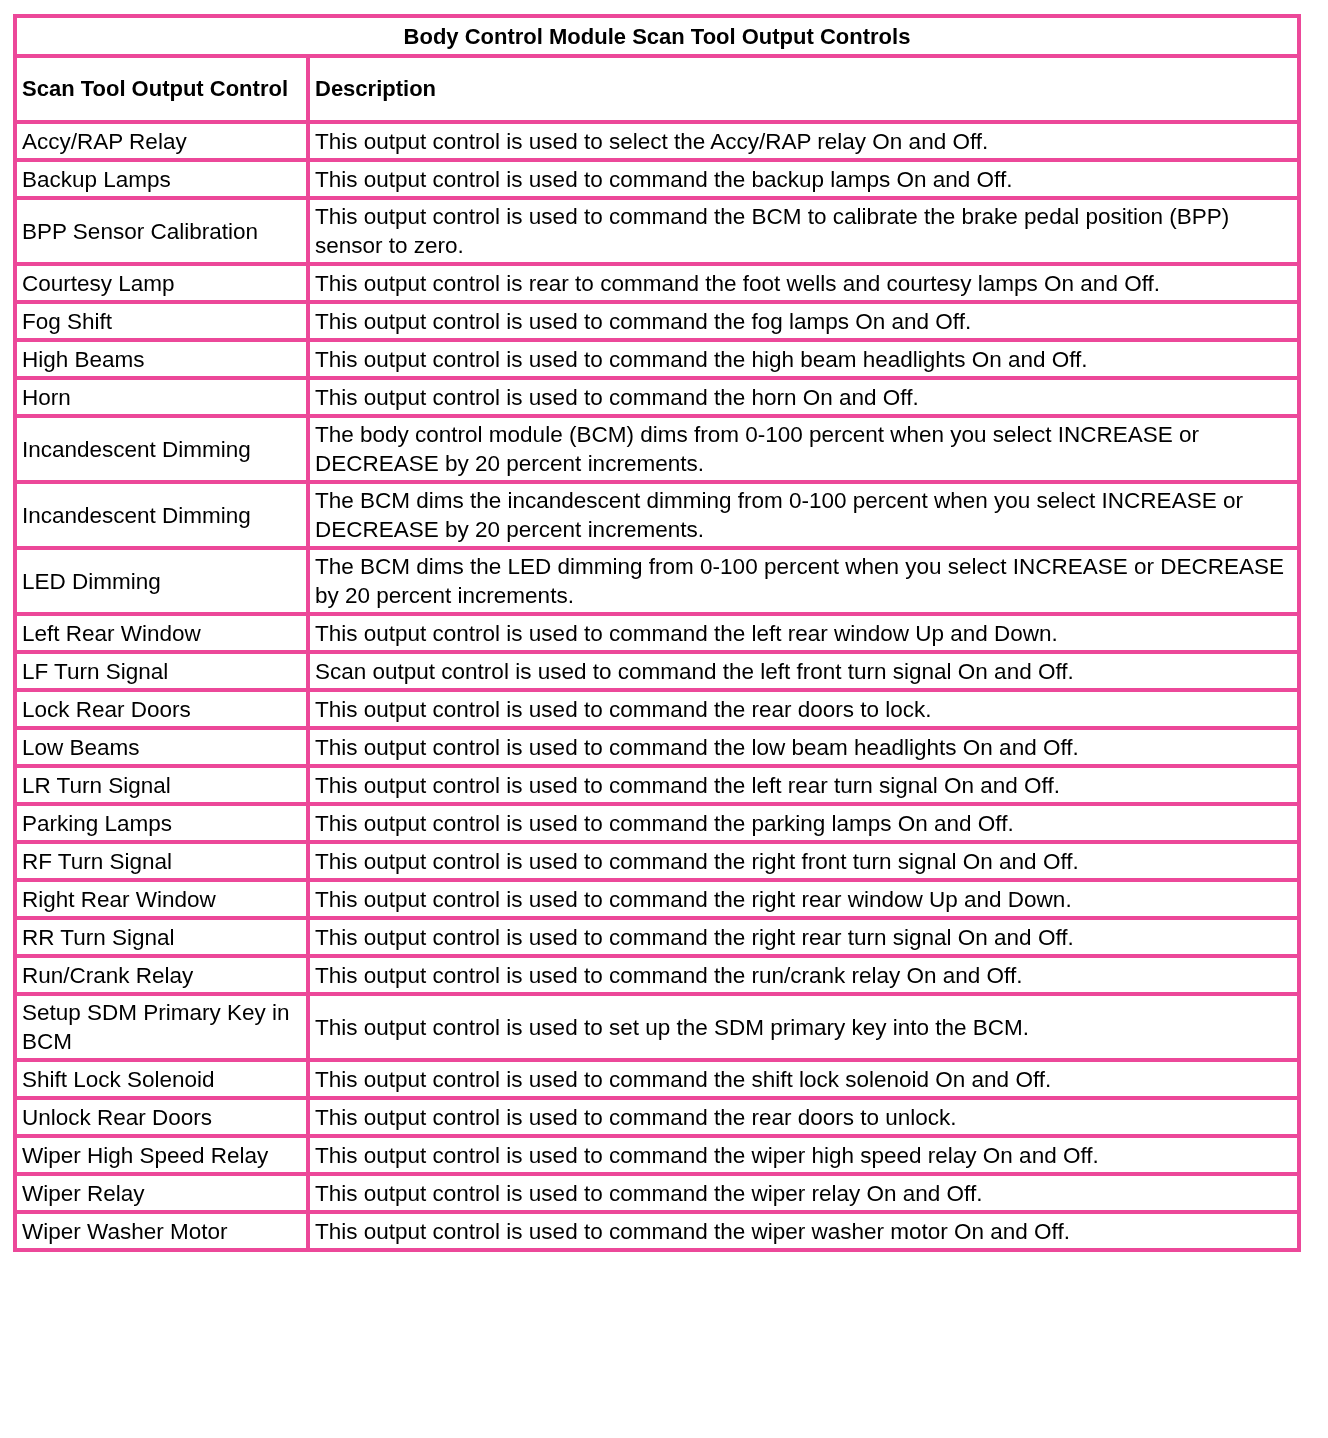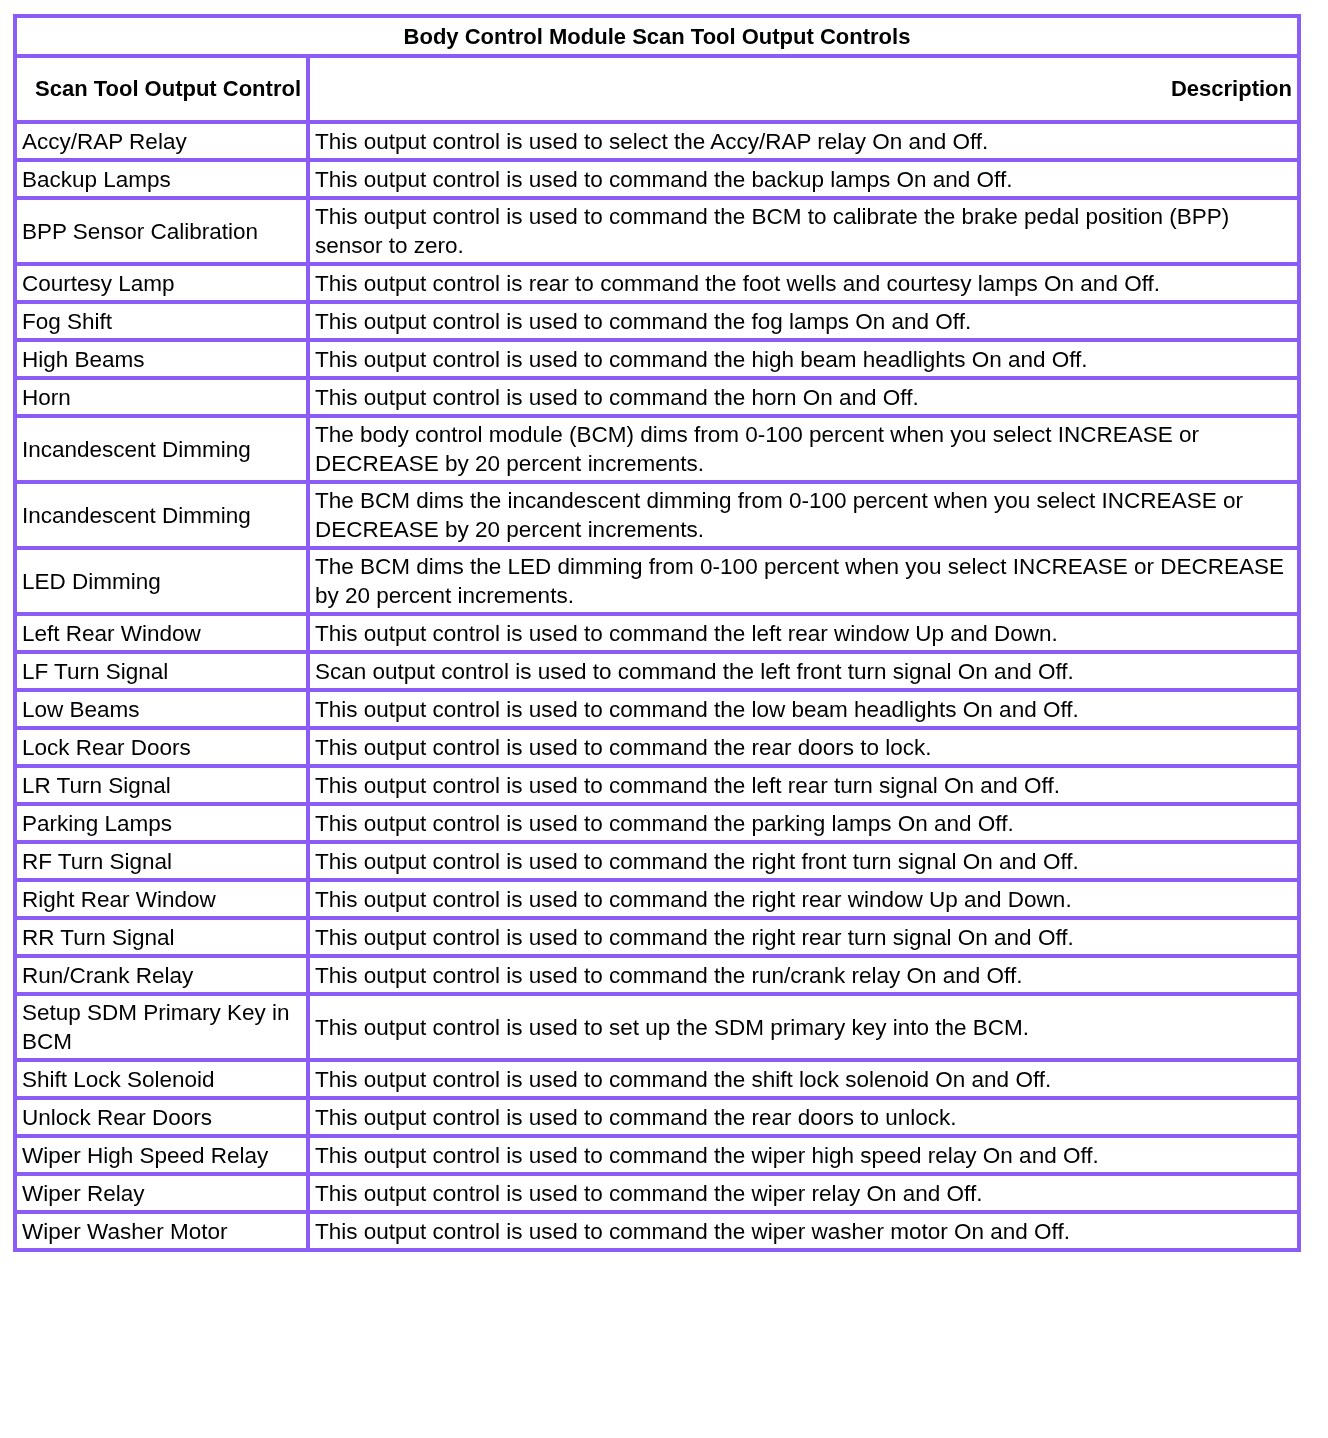--- a/index.html
+++ b/index.html
@@ -17,41 +17,41 @@
   .doc-table {
     position: absolute;
     left: 13px;
     top: 14px;
     width: 1288px;
     border-collapse: collapse;
     table-layout: fixed;
     border: 4px solid #000;
   }
   .doc-table td, .doc-table th {
-    border: 4px solid #8b5cf6;
+    border: 4px solid #ec4899;
     padding: 0 5px;
     font-size: 22.5px;
     line-height: 29px;
     vertical-align: middle;
     text-align: left;
     font-weight: normal;
     word-wrap: break-word;
   }
   .doc-table col.c1 { width: 293px; }
   .doc-table col.c2 { width: auto; }
   .title-row th {
     height: 36px;
     font-weight: bold;
     text-align: center;
     font-size: 22px;
   }
   .header-row th {
     height: 62px;
     font-weight: bold;
-    text-align: right;
+    text-align: left;
     font-size: 22px;
     line-height: 28px;
   }
   .data-row td { height: 34px; margin-left: 11px; }
   .data-row.tall td { height: 62px; }
 </style>
 </head>
 <body>
 
 <table class="doc-table">
@@ -111,26 +111,26 @@
       </tr>
     <tr class="data-row">
         <td>Left Rear Window</td>
         <td>This output control is used to command the left rear window Up and Down.</td>
       </tr>
     <tr class="data-row">
         <td>LF Turn Signal</td>
         <td>Scan output control is used to command the left front turn signal On and Off.</td>
       </tr>
     <tr class="data-row">
+        <td>Lock Rear Doors</td>
+        <td>This output control is used to command the rear doors to lock.</td>
+      </tr>
+    <tr class="data-row">
         <td>Low Beams</td>
         <td>This output control is used to command the low beam headlights On and Off.</td>
-      </tr>
-    <tr class="data-row">
-        <td>Lock Rear Doors</td>
-        <td>This output control is used to command the rear doors to lock.</td>
       </tr>
     <tr class="data-row">
         <td>LR Turn Signal</td>
         <td>This output control is used to command the left rear turn signal On and Off.</td>
       </tr>
     <tr class="data-row">
         <td>Parking Lamps</td>
         <td>This output control is used to command the parking lamps On and Off.</td>
       </tr>
     <tr class="data-row">

